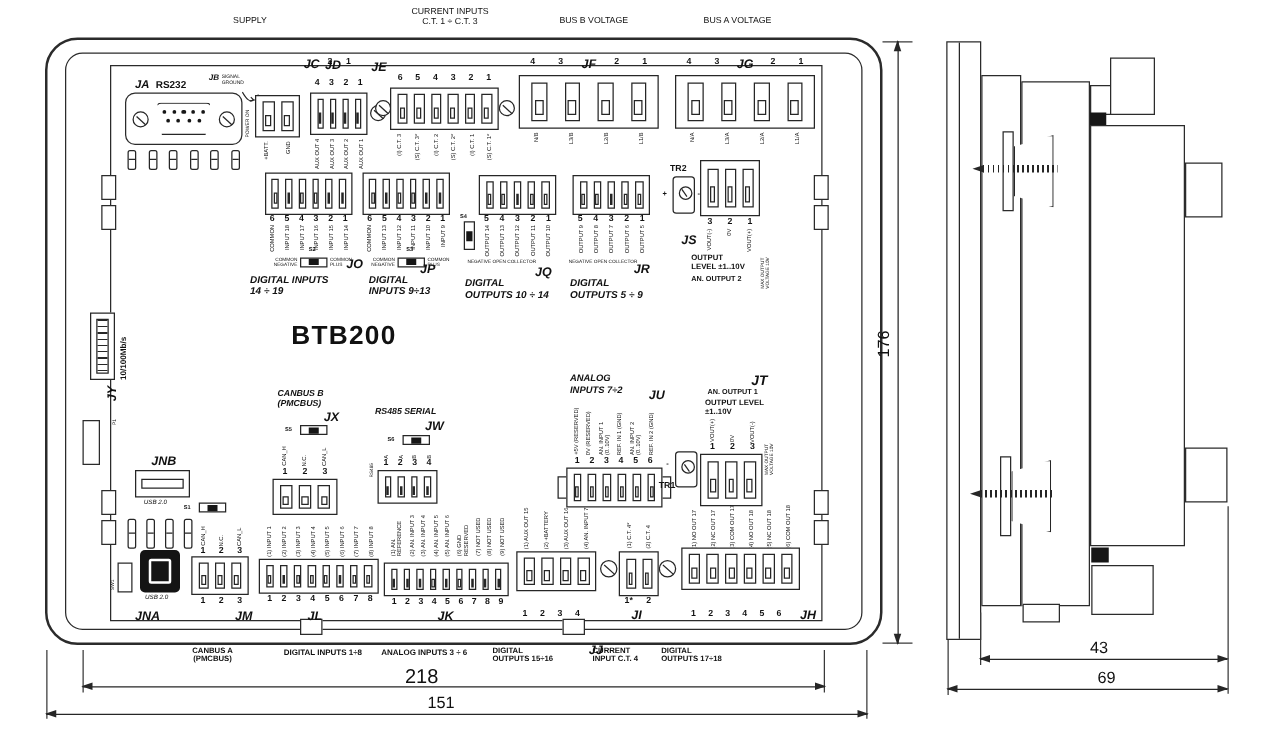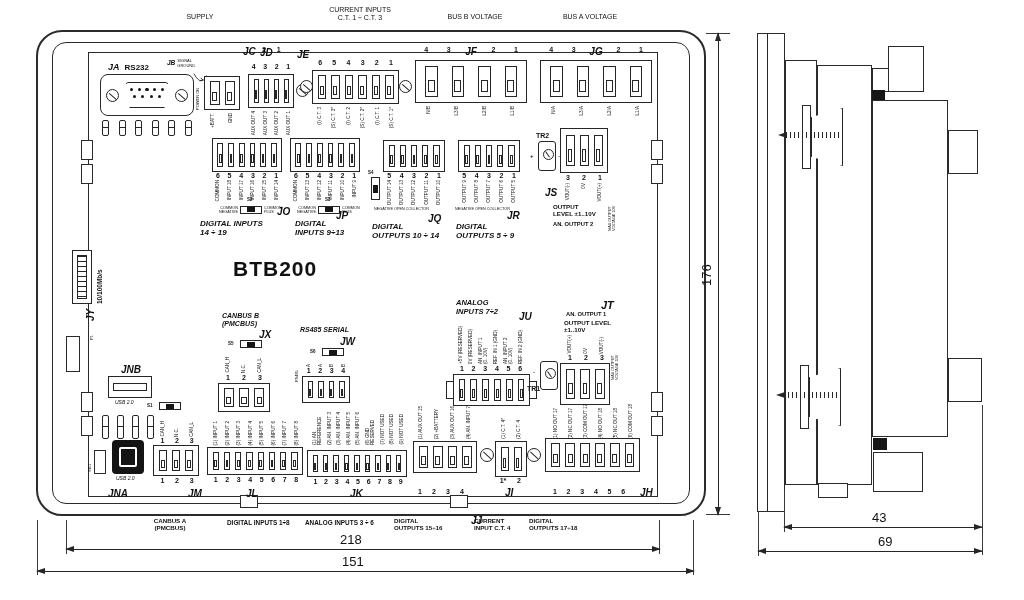--- a/index.html
+++ b/index.html
@@ -704,21 +704,21 @@
   <div class="lab b" style="left:305px;top:519px;width:78px;font-size:6.4px;">ANALOG INPUTS 3 ÷ 6</div>
   <div class="lab b pre" style="left:394px;top:517px;width:58px;font-size:6.2px;">DIGITAL
 OUTPUTS 15÷16</div>
   <div class="lab b pre" style="left:474px;top:517px;width:50px;font-size:6.2px;">CURRENT
 INPUT  C.T. 4</div>
   <div class="lab b pre" style="left:529px;top:517px;width:58px;font-size:6.2px;">DIGITAL
 OUTPUTS 17÷18</div>
 
   <div class="xline" style="left:66px;top:520px;width:1px;height:34px;"></div>
   <div class="xline" style="left:659px;top:520px;width:1px;height:34px;"></div>
-  <div class="lab" style="left:340px;top:533px;font-size:13px;">218</div>
+  <div class="lab" style="left:324px;top:533px;font-size:16px;">218</div>
   <div class="dimh" style="left:66px;top:549px;width:594px;">
       <i class="ah l"></i>
       <i class="ah r"></i>
     </div>
   <div class="xline" style="left:37px;top:520px;width:1px;height:55px;"></div>
   <div class="xline" style="left:693px;top:520px;width:1px;height:55px;"></div>
   <div class="lab" style="left:342px;top:555px;font-size:13px;">151</div>
   <div class="dimh" style="left:37px;top:571px;width:657px;">
       <i class="ah l"></i>
       <i class="ah r"></i>

